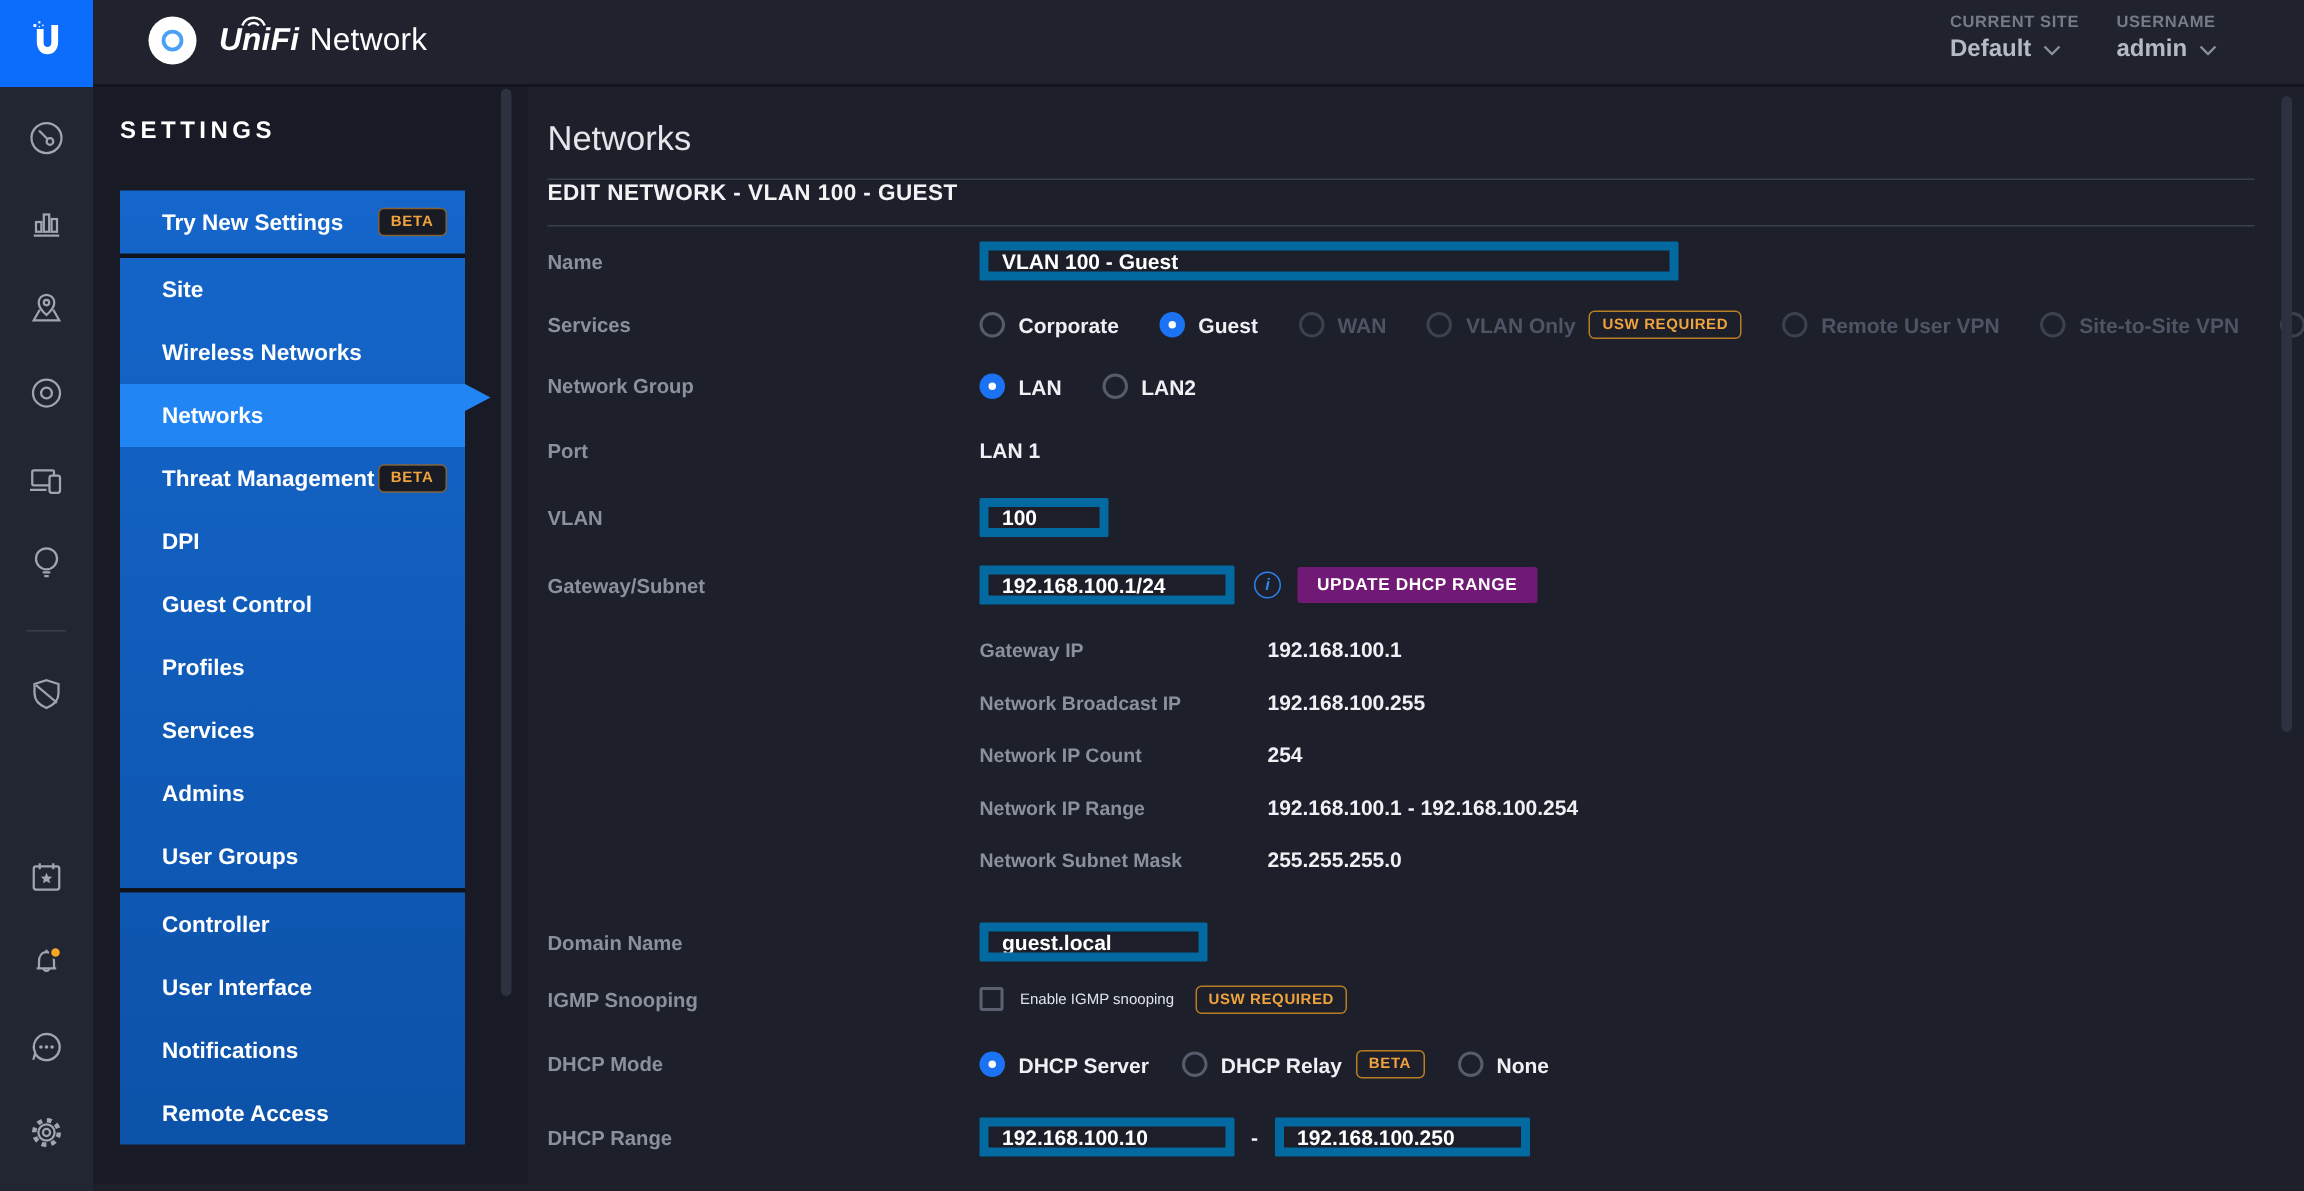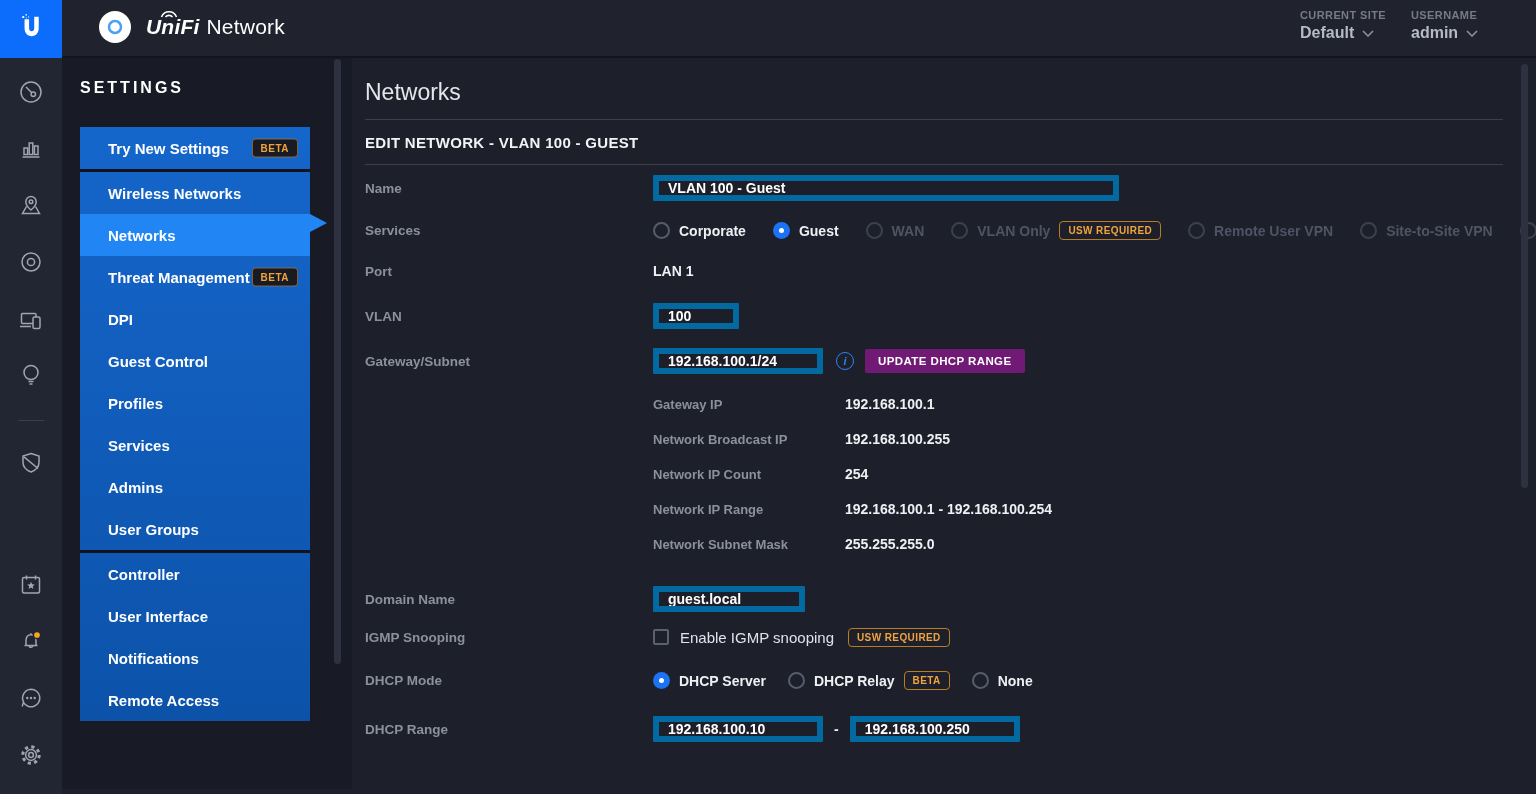--- a/index.html
+++ b/index.html
@@ -37,21 +37,21 @@
   .menu-item.active::after{content:"";position:absolute;left:100%;top:0;width:0;height:0;
     border-top:9px solid transparent;border-bottom:9px solid transparent;border-left:17px solid #2285f4;}
   .menu-label{display:block;white-space:nowrap;overflow:hidden;margin-right:8px;font-size:15px;font-weight:600;color:#fff;}
   .menu-beta{position:absolute;right:12px;top:50%;transform:translateY(-50%);background:#191b24;color:#f0a33c;
     border:1px solid rgba(240,163,60,.5);border-radius:4px;font-size:10px;font-weight:700;letter-spacing:.5px;padding:3px 8px;}
   .panel-scroll{position:absolute;left:272px;top:6px;width:7px;height:605px;border-radius:4px;background:#2d3140;cursor:pointer;}
   
   .content{position:absolute;left:352px;top:58px;width:1184px;height:736px;background:#1d202b;padding:20px 33px 0 13px;overflow:hidden;}
   .page-title{margin:0;font-size:23px;font-weight:400;color:#e4e6ea;line-height:28px;}
   .hr{border-bottom:1px solid #3a3f4b;margin-top:13px;}
-  .section-title{margin-top:14px;font-size:15px;font-weight:700;letter-spacing:.3px;color:#f2f3f5;}
+  .section-title{font-size:15px;font-weight:700;letter-spacing:.3px;color:#f2f3f5;}
   .form{margin-top:10px;}
   .frow{display:flex;align-items:center;}
   .flabel{width:288px;flex:none;color:#8b909d;font-size:13.5px;font-weight:600;}
   .tfield{background:#1c1f29;border:6px solid #0369a1;color:#fff;height:26px;padding:0 9px;
     font-size:14px;font-weight:600;font-family:"Liberation Sans",sans-serif;border-radius:1px;outline:none;}
   .opts{display:flex;align-items:center;gap:27px;}
   .opt{display:flex;align-items:center;gap:9px;}
   .radio{width:17px;height:17px;border-radius:50%;border:2px solid #565c6b;flex:none;cursor:pointer;position:relative;}
   .radio.selected{border:none;background:#1b72f2;}
   .radio.selected::after{content:"";position:absolute;width:5px;height:5px;border-radius:50%;background:#fff;top:6px;left:6px;}
@@ -64,21 +64,21 @@
   .info-icon{width:18px;height:18px;border:1.5px solid #2a84f2;border-radius:50%;color:#2a84f2;
     display:flex;align-items:center;justify-content:center;font-size:11px;font-weight:700;font-style:italic;flex:none;cursor:pointer;}
   .info-icon::after{content:"i";}
   .gray-btn{background:#701a75;color:#fff;font-size:11.5px;font-weight:700;letter-spacing:.4px;
     padding:6px 13px;border:none;border-radius:2px;font-family:"Liberation Sans",sans-serif;cursor:pointer;}
   .infoblock{margin-left:288px;}
   .irow{display:flex;align-items:center;height:20px;margin-bottom:15px;}
   .ilabel{width:192px;flex:none;color:#8b909d;font-size:13px;font-weight:600;}
   .ival{color:#eef0f3;font-size:14px;font-weight:600;}
   .checkbox{width:16px;height:16px;border:2px solid #5a6070;border-radius:2px;flex:none;cursor:pointer;}
-  .cb-label{color:#dfe2e8;font-size:15px;font-weight:400;}
+  .cb-label{color:#dfe2e8;font-size:10px;font-weight:400;}
   .dash{color:#eef0f3;font-size:14px;font-weight:600;}
   .main-scroll{position:absolute;right:8px;top:6px;width:7px;height:424px;border-radius:4px;background:#2d3140;cursor:pointer;}
 </style>
 </head>
 <body>
 
 <div class="topbar">
   <div class="logo-square">
     <svg width="40" height="40" viewBox="0 0 62 58">
       <path fill="#fff" d="M21 14h7v14c0 3 1.6 4.6 4 4.6s4-1.6 4-4.6V10h7v17.5c0 8-4.7 12.6-11 12.6S21 35.5 21 27.5z"></path>
@@ -206,20 +206,23 @@
 
 <div class="panel">
   <div class="panel-title">SETTINGS</div>
   <div class="menu">
     <div class="menu-item">
       <span class="menu-label">Try New Settings</span>
       <span class="menu-beta">BETA</span>
     </div>
     <div class="menu-sep"></div>
     <div class="menu-item">
+      <span class="menu-label">Site</span>
+    </div>
+    <div class="menu-item">
       <span class="menu-label">Wireless Networks</span>
     </div>
     <div class="menu-item active">
       <span class="menu-label">Networks</span>
     </div>
     <div class="menu-item">
       <span class="menu-label">Threat Management</span>
       <span class="menu-beta">BETA</span>
     </div>
     <div class="menu-item">
@@ -298,20 +301,33 @@
           <span class="radio"></span>
           <span class="opt-label">Site-to-Site VPN</span>
         </div>
         <div class="opt disabled">
           <span class="radio"></span>
 
         </div>
       </div>
     </div>
 
+    <div class="frow" style="margin-bottom:26px">
+      <div class="flabel">Network Group</div>
+      <div class="opts">
+        <div class="opt">
+          <span class="radio selected"></span>
+          <span class="opt-label">LAN</span>
+        </div>
+        <div class="opt">
+          <span class="radio"></span>
+          <span class="opt-label">LAN2</span>
+        </div>
+      </div>
+    </div>
 
     <div class="frow" style="margin-bottom:24px">
       <div class="flabel">Port</div>
       <div class="static-val">LAN 1</div>
     </div>
 
     <div class="frow" style="margin-bottom:19px">
       <div class="flabel">VLAN</div>
       <input class="tfield" style="width: 86px;" value="100">
     </div>

